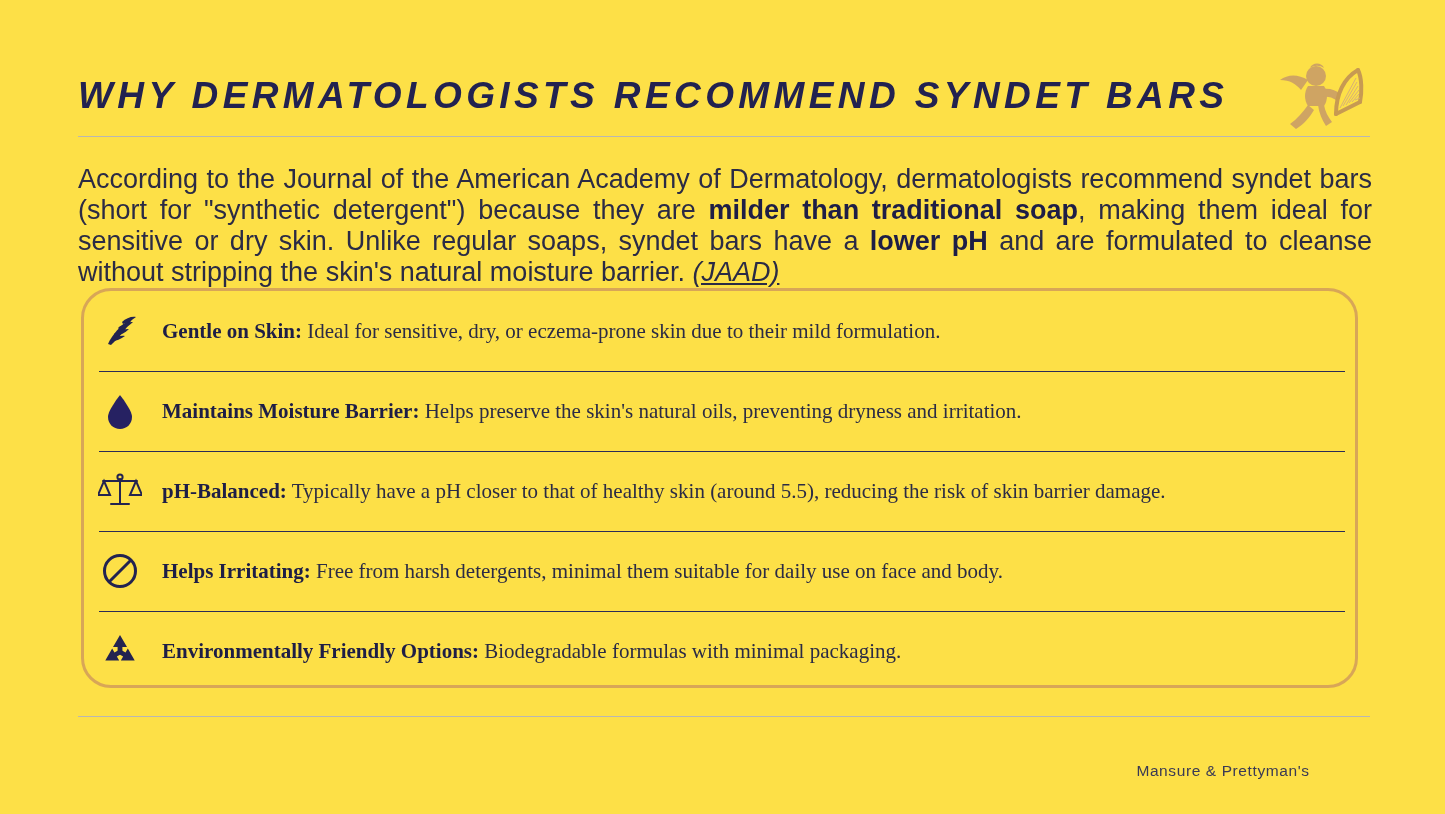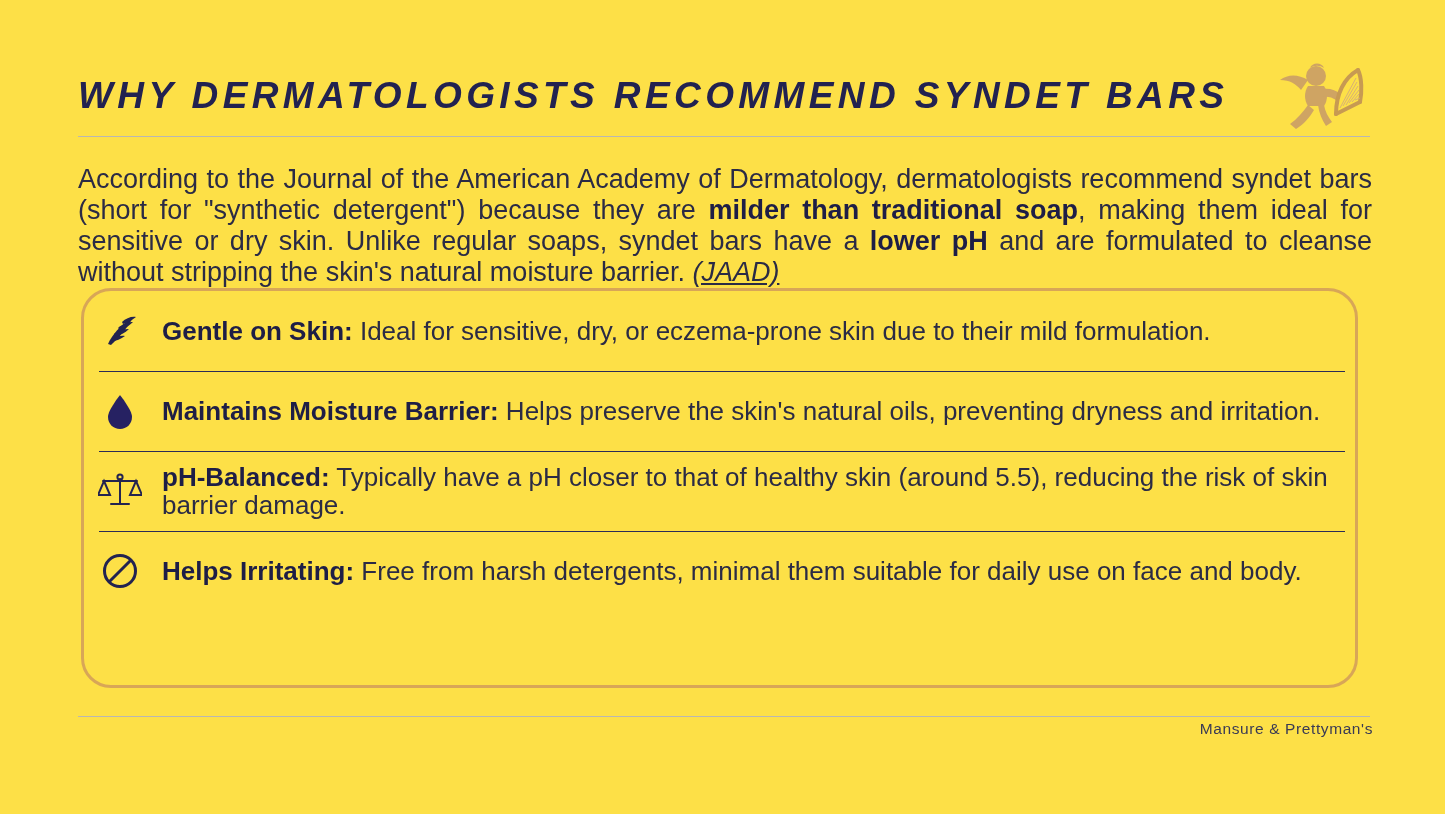--- a/index.html
+++ b/index.html
@@ -123,37 +123,37 @@
     height: 44px;
     flex: 0 0 44px;
     margin-right: 20px;
     display: flex;
     align-items: center;
     justify-content: center;
   }
   .feature-icon svg { display: block; }
 
   .feature-text {
-    font-size: 26px;
+    font-size: 21px;
     line-height: 28px;
     color: #2b2b45;
-    font-family: Liberation Sans, sans-serif;
+    font-family: Liberation Serif, serif;
   }
   .feature-text b {
     font-weight: bold;
     color: #1e1e46;
   }
 
   
   .brand {
     position: absolute;
     right: 72px;
-    top: 720px;
+    top: 762px;
     width: 300px;
-    text-align: right;
+    text-align: center;
   }
   .brand-sub {
     font-family: "Liberation Sans", sans-serif;
     font-size: 15.5px;
     letter-spacing: 0.6px;
     color: #3a3a55;
     line-height: 1.1;
     margin-bottom: 2px;
   }
   .brand-name {
@@ -269,20 +269,40 @@
       <li class="feature-row">
         <span class="feature-icon">
           <svg viewBox="0 0 40 40" width="40" height="40" aria-hidden="true">
             <circle cx="20" cy="20" r="15.5" fill="none" stroke="#232350" stroke-width="3"></circle>
             <line x1="9.5" y1="30.5" x2="30.5" y2="9.5" stroke="#232350" stroke-width="3"></line>
           </svg>
         </span>
         <span class="feature-text"><b>Helps Irritating:</b><span> Free from harsh detergents, minimal them suitable for daily use on face and body.</span></span>
       </li>
 
+      <li class="feature-row">
+        <span class="feature-icon">
+          <svg viewBox="0 0 44 40" width="44" height="40" aria-hidden="true">
+            <g fill="#232350">
+              <g transform="translate(22,21)">
+                <g>
+                  <path d="M0 -17 L7 -5 L2.4 -5 L2.4 2 L-2.4 2 L-2.4 -5 L-7 -5 Z"></path>
+                </g>
+                <g transform="rotate(120)">
+                  <path d="M0 -17 L7 -5 L2.4 -5 L2.4 2 L-2.4 2 L-2.4 -5 L-7 -5 Z"></path>
+                </g>
+                <g transform="rotate(240)">
+                  <path d="M0 -17 L7 -5 L2.4 -5 L2.4 2 L-2.4 2 L-2.4 -5 L-7 -5 Z"></path>
+                </g>
+              </g>
+            </g>
+          </svg>
+        </span>
+        <span class="feature-text"><b>Environmentally Friendly Options:</b><span> Biodegradable formulas with minimal packaging.</span></span>
+      </li>
 
     </ul>
   </div>
 
   <div class="rule rule-bottom"></div>
 
   <div class="brand">
     <div class="brand-sub">Mansure &amp; Prettyman's</div>
   </div>
 

